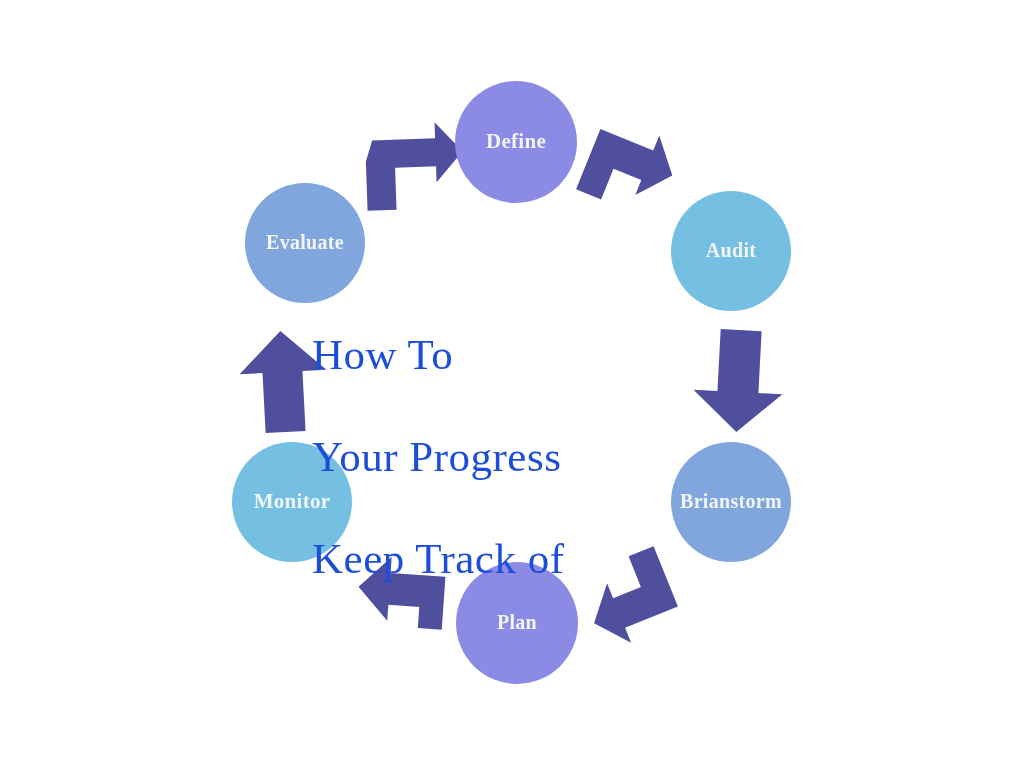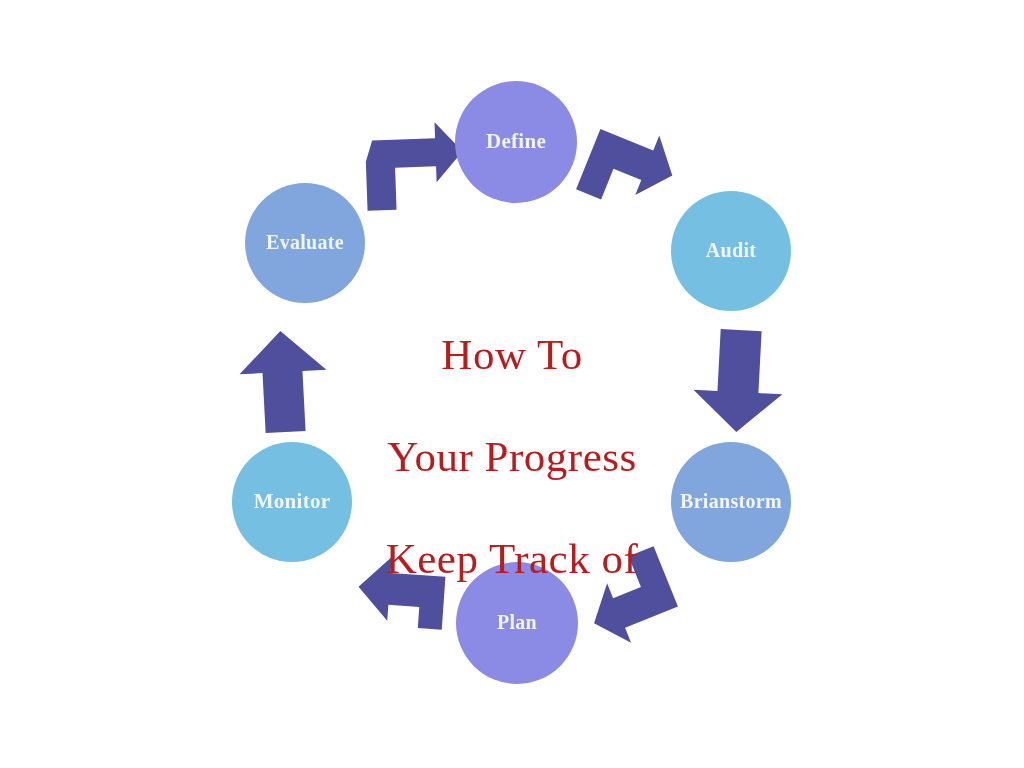--- a/index.html
+++ b/index.html
@@ -40,23 +40,23 @@
     letter-spacing: 0.3px;
   }
   .flow-arrow {
     stroke: none;
   }
   .center-title {
     position: absolute;
     left: 312px;
     top: 278px;
     width: 400px;
-    text-align: center;
+    text-align: left;
     font-family: "Liberation Serif", "DejaVu Serif", serif;
-    color: #b91c1c;
+    color: #1d4ed8;
     font-size: 43px;
     line-height: 51px;
     font-weight: 400;
     letter-spacing: 0.5px;
     white-space: pre-line;
   }
   .title-line {
     display: block;
   }
 </style>

